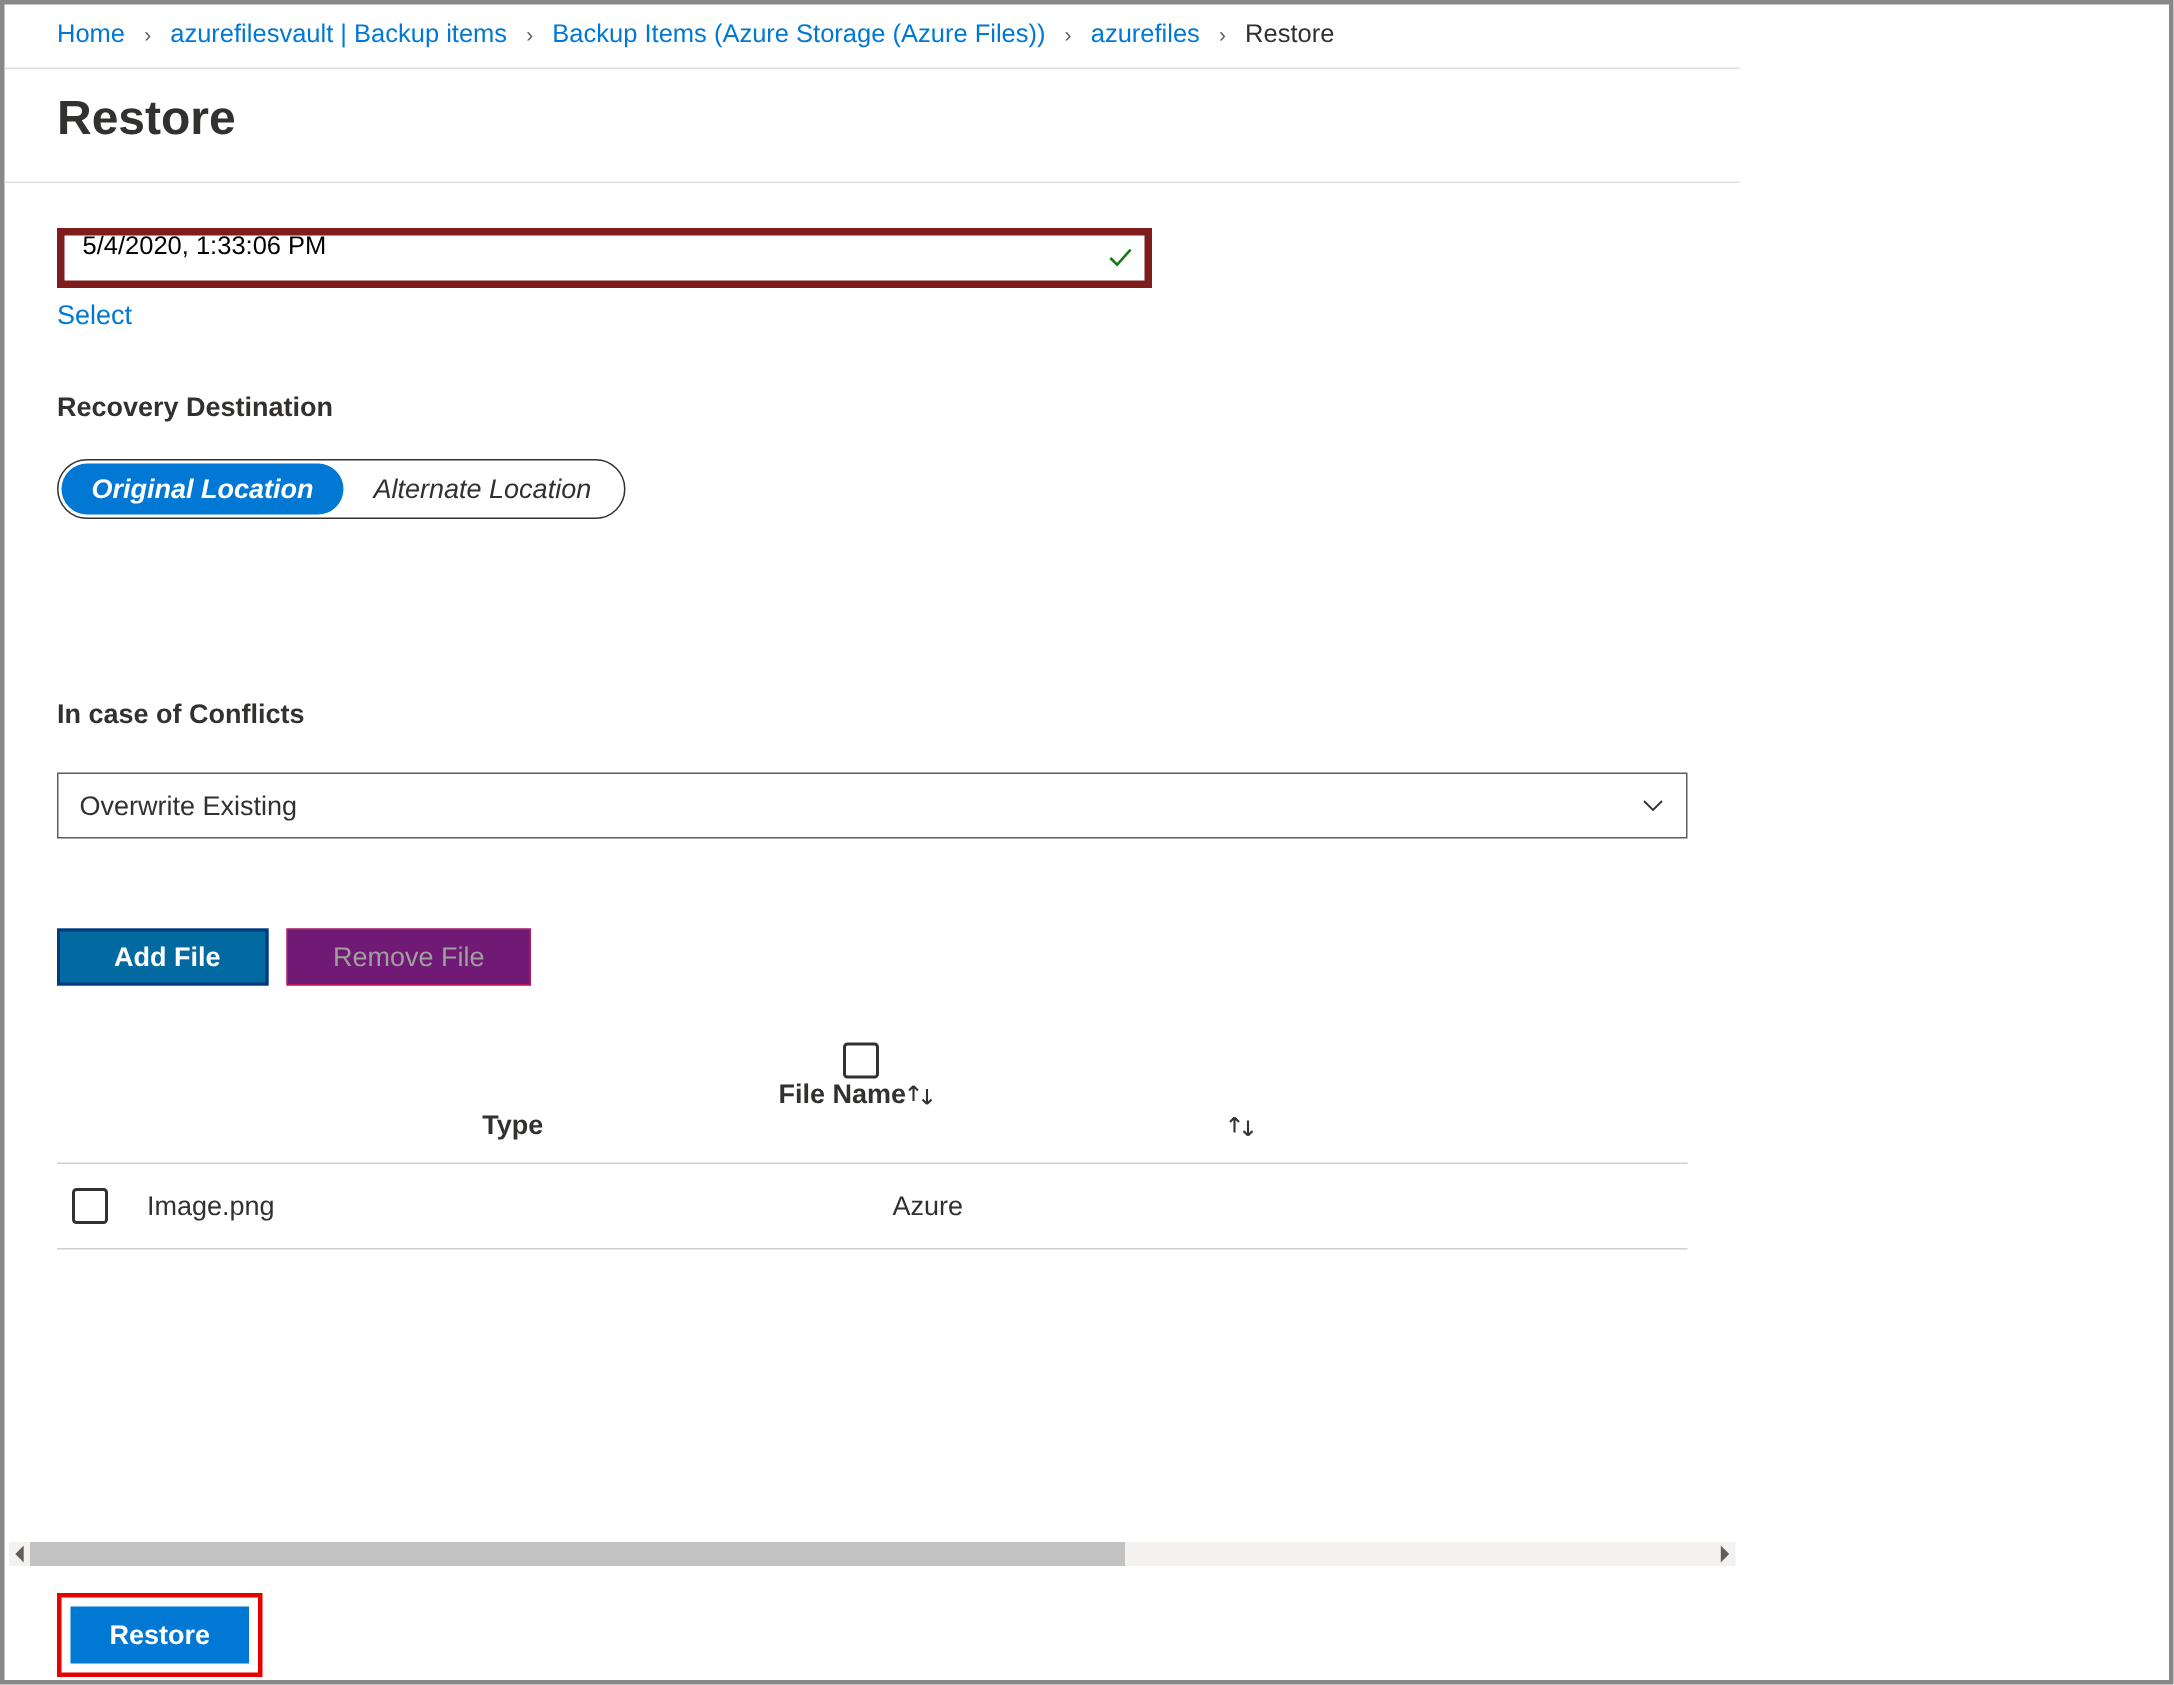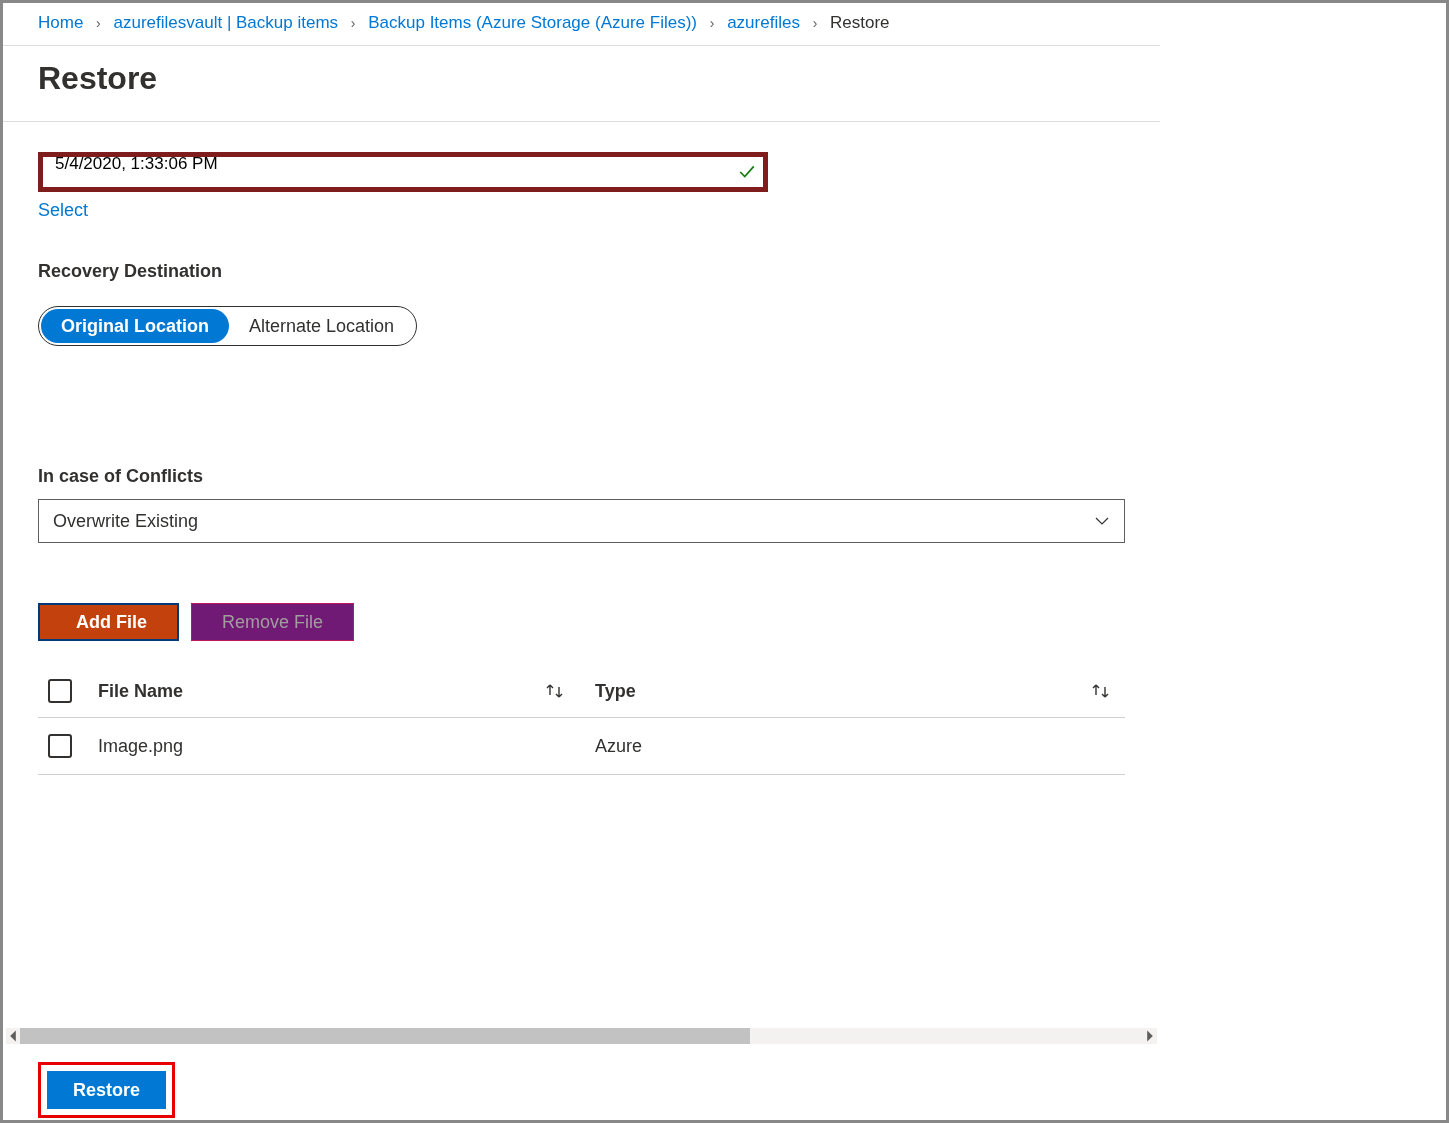--- a/index.html
+++ b/index.html
@@ -113,32 +113,33 @@
       padding: 2px;
     }
     .pill {
       padding: 6px 20px;
       font-size: 18px;
       cursor: pointer;
       border-radius: 20px;
       height: 34px;
       display: flex;
       align-items: center;
+      font-style: italic;
     }
     .pill.selected {
       background: #0078d4;
       color: #fff;
       font-weight: 600;
     }
     
     .conflict-label {
       font-size: 18px;
       font-weight: 600;
       margin-top: 120px;
-      margin-bottom: 12px;
+      margin-bottom: 28px;
     }
     .dropdown {
       width: 100%;
       max-width: 1150px;
       height: 44px;
       border: 1px solid #605e5c;
       display: flex;
       align-items: center;
       justify-content: space-between;
       padding: 0 14px;
@@ -159,21 +160,21 @@
       height: 38px;
       padding: 0 30px;
       font-size: 18px;
       font-weight: 600;
       border: none;
       cursor: pointer;
       display: flex;
       align-items: center;
     }
     .btn-primary {
-      background: #c2410c;
+      background: #0369a1;
       color: #fff;
       border: 2px solid #003a7a;
       padding-left: 36px;
     }
     .btn-disabled {
       background: #701a75;
       color: #a19f9d;
       font-weight: 400;
       border: 1px solid #be185d;
       cursor: default;
@@ -183,20 +184,21 @@
       margin-top: 28px;
       max-width: 1150px;
     }
     .table-header {
       display: flex;
       align-items: center;
       padding: 10px 0 14px 10px;
       border-bottom: 1px solid #d2d0ce;
       font-size: 18px;
       font-weight: 600;
+      flex-direction: column;
     }
     .table-row {
       display: flex;
       align-items: center;
       padding: 16px 0 16px 10px;
       border-bottom: 1px solid #d2d0ce;
       font-size: 18px;
     }
     .col-check {
       width: 50px;

